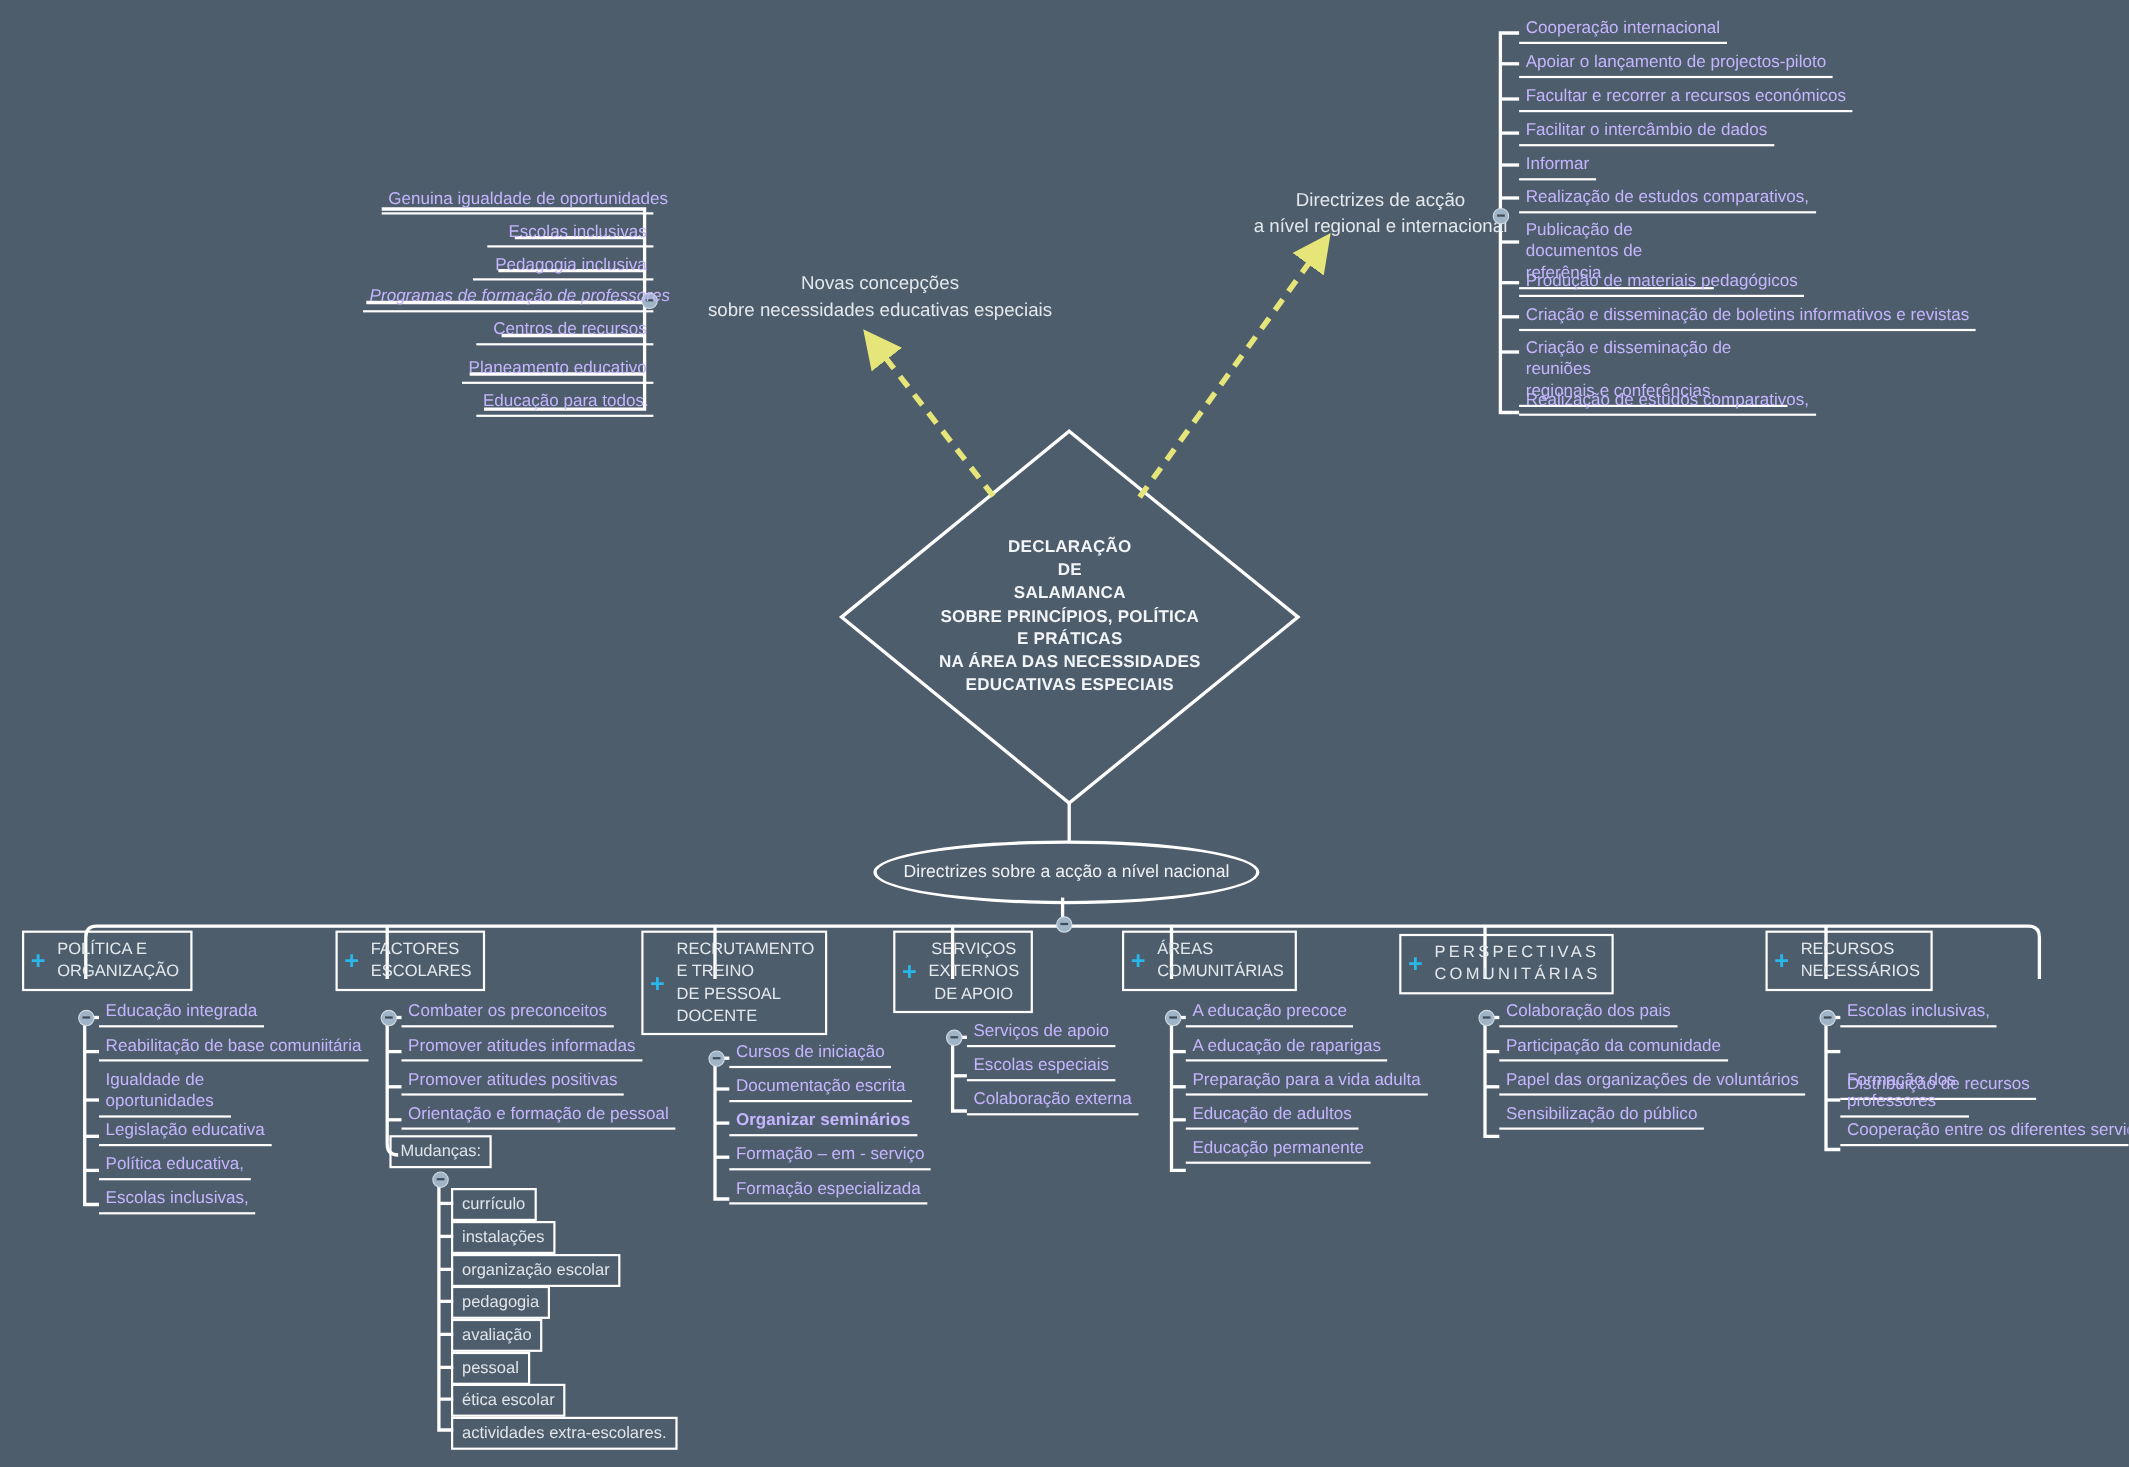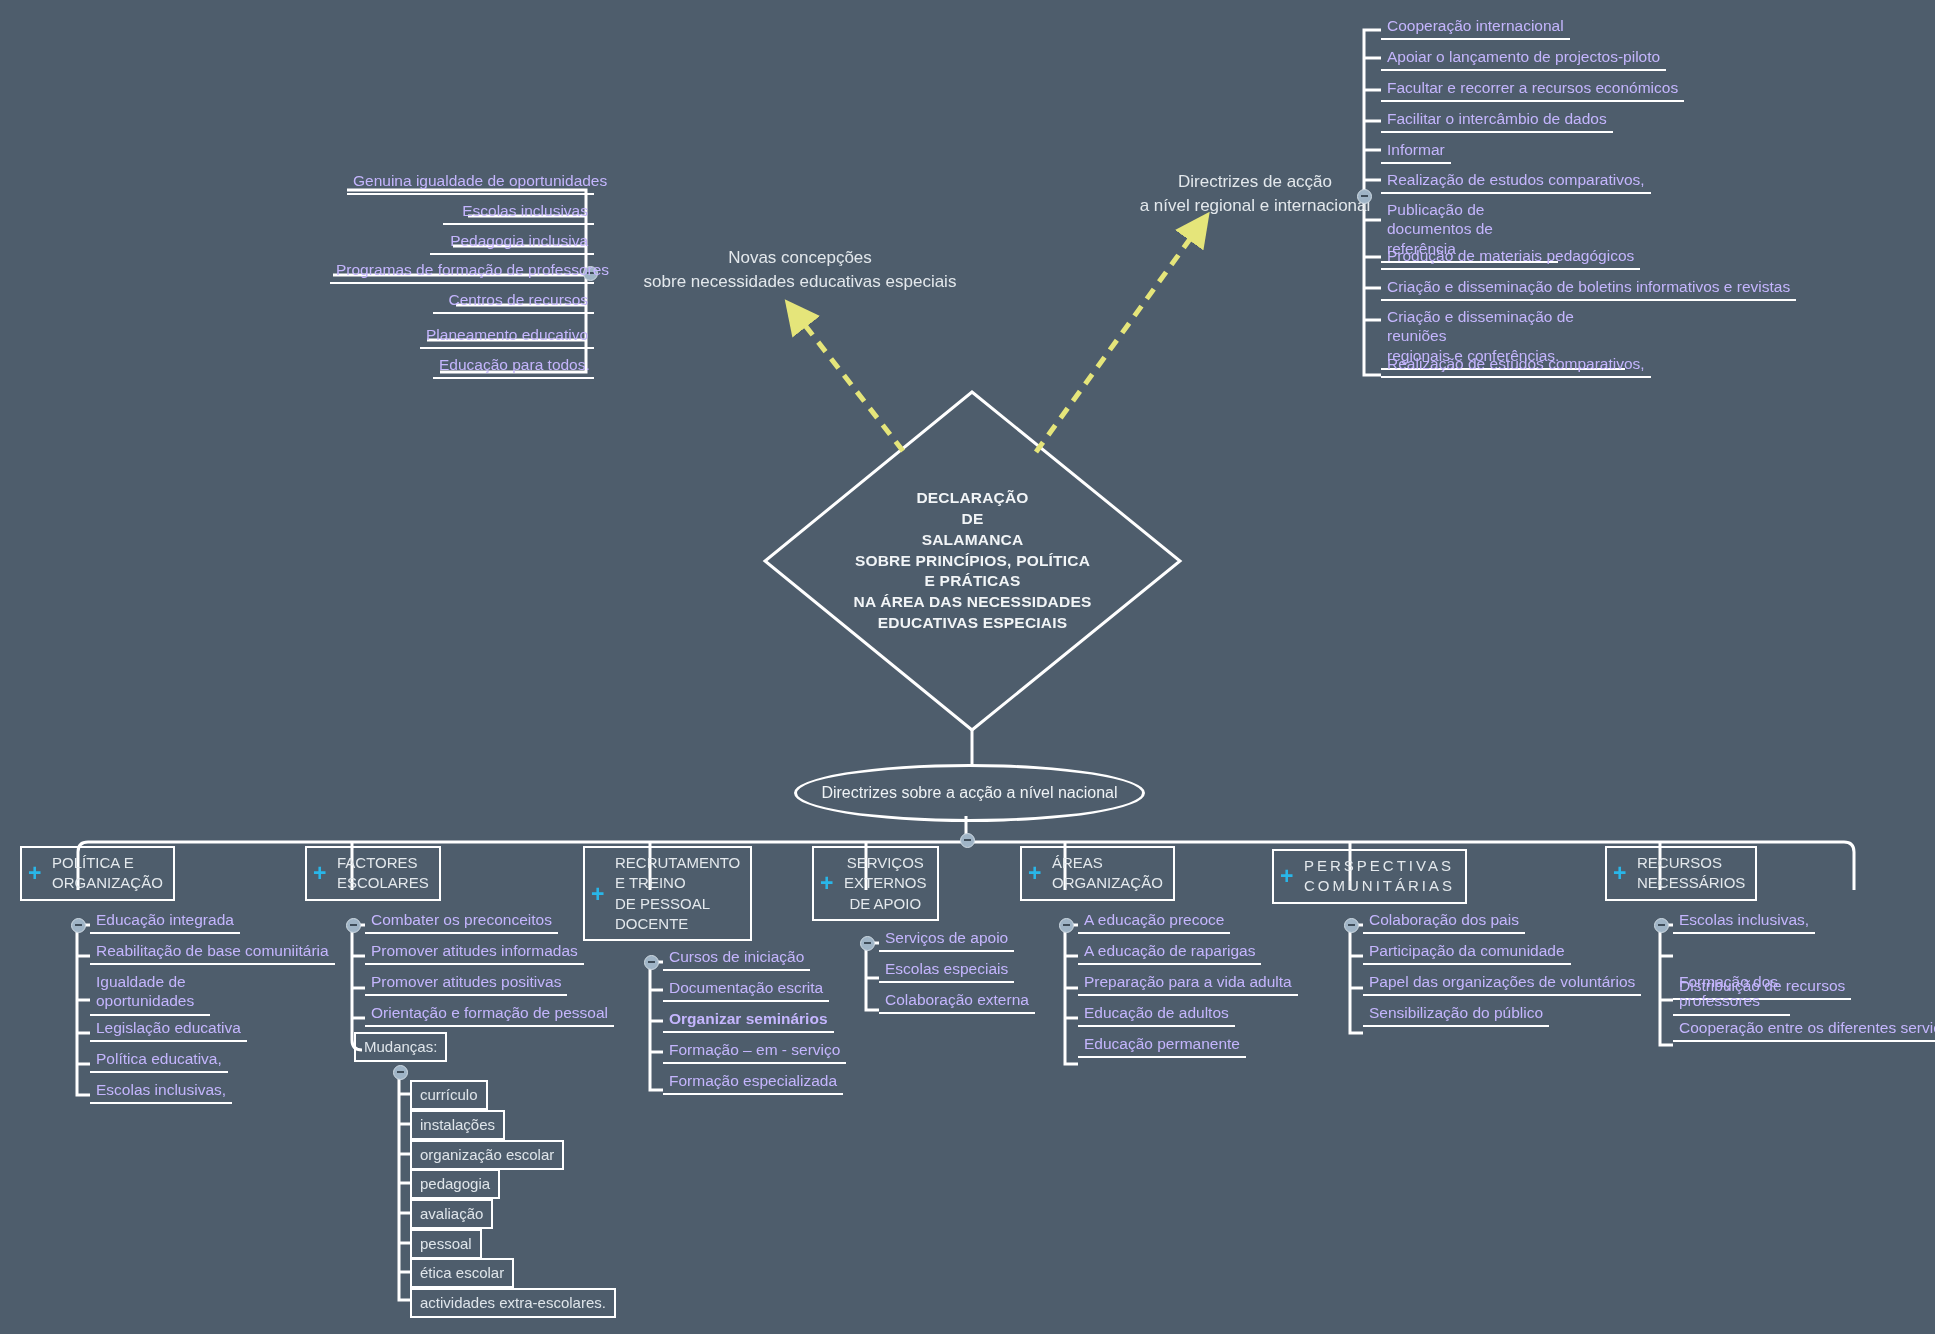--- a/index.html
+++ b/index.html
@@ -250,21 +250,21 @@
   <div class="caption" style="left:600px;top:246px;width:400px;">Novas concepções
 sobre necessidades educativas especiais</div>
   <div class="caption" style="left:1110px;top:170px;width:290px;">Directrizes de acção
 a nível regional e internacional</div>
   <span class="dot" style="left:583px;top:266px;"></span>
   <span class="dot" style="left:1357px;top:189px;"></span>
 
   <div class="leaf ralign" style="left:347px;top:169px;width:235px;">Genuina igualdade de oportunidades</div>
   <div class="leaf ralign" style="left:443px;top:199px;width:139px;">Escolas inclusivas</div>
   <div class="leaf ralign" style="left:430px;top:229px;width:152px;">Pedagogia inclusiva</div>
-  <div class="leaf ralign" style="left:330px;top:258px;width:252px;">Programas de formação de professores</div>
+  <div class="leaf ralign" style="left:330px;top:258px;width:252px;font-style:italic;">Programas de formação de professores</div>
   <div class="leaf ralign" style="left:433px;top:288px;width:149px;">Centros de recursos</div>
   <div class="leaf ralign" style="left:420px;top:323px;width:162px;">Planeamento educativo</div>
   <div class="leaf ralign" style="left:433px;top:353px;width:149px;">Educação para todos.</div>
 
   <div class="leaf" style="left:1381px;top:14px;">Cooperação internacional</div>
   <div class="leaf" style="left:1381px;top:45px;">Apoiar o lançamento de projectos-piloto</div>
   <div class="leaf" style="left:1381px;top:76px;">Facultar e recorrer a recursos económicos</div>
   <div class="leaf" style="left:1381px;top:107px;">Facilitar o intercâmbio de dados</div>
   <div class="leaf" style="left:1381px;top:138px;">Informar</div>
   <div class="leaf" style="left:1381px;top:168px;">Realização de estudos comparativos,</div>
@@ -333,21 +333,21 @@
 DE APOIO</span>
   </div>
   <span class="dot" style="left:860px;top:936px;"></span>
   <div class="leaf" style="left:879px;top:926px;">Serviços de apoio</div>
   <div class="leaf" style="left:879px;top:957px;">Escolas especiais</div>
   <div class="leaf" style="left:879px;top:988px;">Colaboração externa</div>
 
   <div class="cat" style="left:1020px;top:846px;">
     <span class="plus">+</span>
     <span style="white-space:pre-line;">ÁREAS
-ORGANIZAÇÃO</span>
+COMUNITÁRIAS</span>
   </div>
   <span class="dot" style="left:1059px;top:918px;"></span>
   <div class="leaf" style="left:1078px;top:908px;">A educação precoce</div>
   <div class="leaf" style="left:1078px;top:939px;text-align:center;">A educação de raparigas</div>
   <div class="leaf" style="left:1078px;top:970px;">Preparação para a vida adulta</div>
   <div class="leaf" style="left:1078px;top:1001px;">Educação de adultos</div>
   <div class="leaf" style="left:1078px;top:1032px;">Educação permanente</div>
 
   <div class="cat wide" style="left:1272px;top:849px;">
     <span class="plus" style="letter-spacing:0;">+</span>

